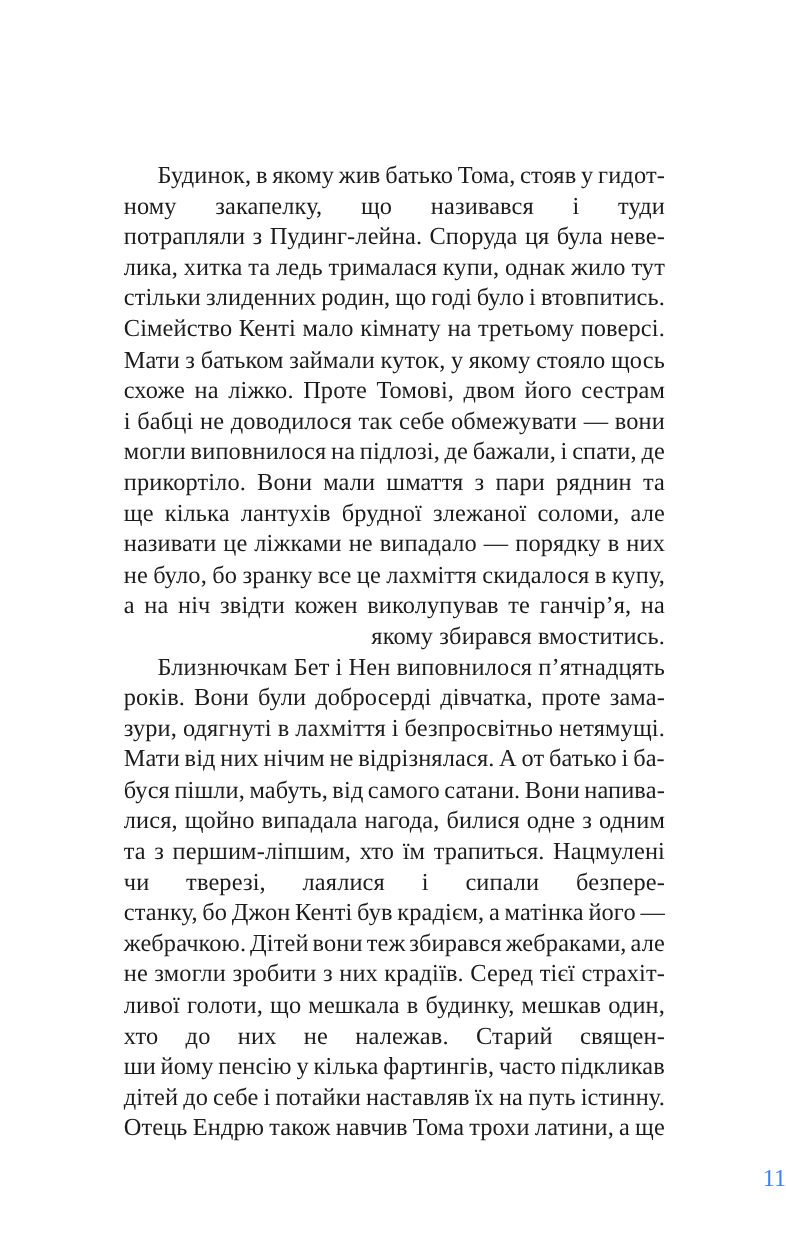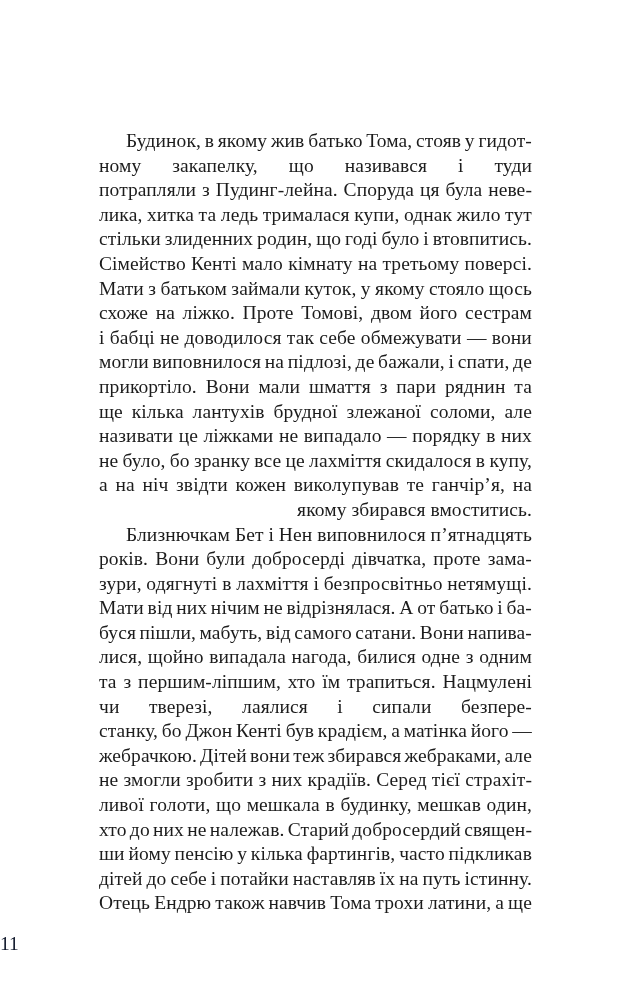--- a/index.html
+++ b/index.html
@@ -42,24 +42,24 @@
   }
   .line.plain {
     text-align: right;
     white-space: nowrap;
   }
   .folio {
     position: absolute;
     top: 932px;
     left: 0;
     width: 100%;
-    text-align: left;
+    text-align: right;
     font-size: 19.5px;
     line-height: 24px;
-    color: #0f172a;
+    color: #3b82f6;
   }
 </style>
 </head>
 <body>
 
 <div class="page">
   <div class="text-block">
       <div class="line indent justify">
         <span>Будинок,</span>
         <span>в</span>
@@ -333,21 +333,20 @@
         <span>мешкав</span>
         <span>один,</span>
       </div>
       <div class="line justify">
         <span>хто</span>
         <span>до</span>
         <span>них</span>
         <span>не</span>
         <span>належав.</span>
         <span>Старий</span>
-        <span>добросердий</span>
         <span>священ-</span>
       </div>
       <div class="line justify">
         <span>ши</span>
         <span>йому</span>
         <span>пенсію</span>
         <span>у</span>
         <span>кілька</span>
         <span>фартингів,</span>
         <span>часто</span>

